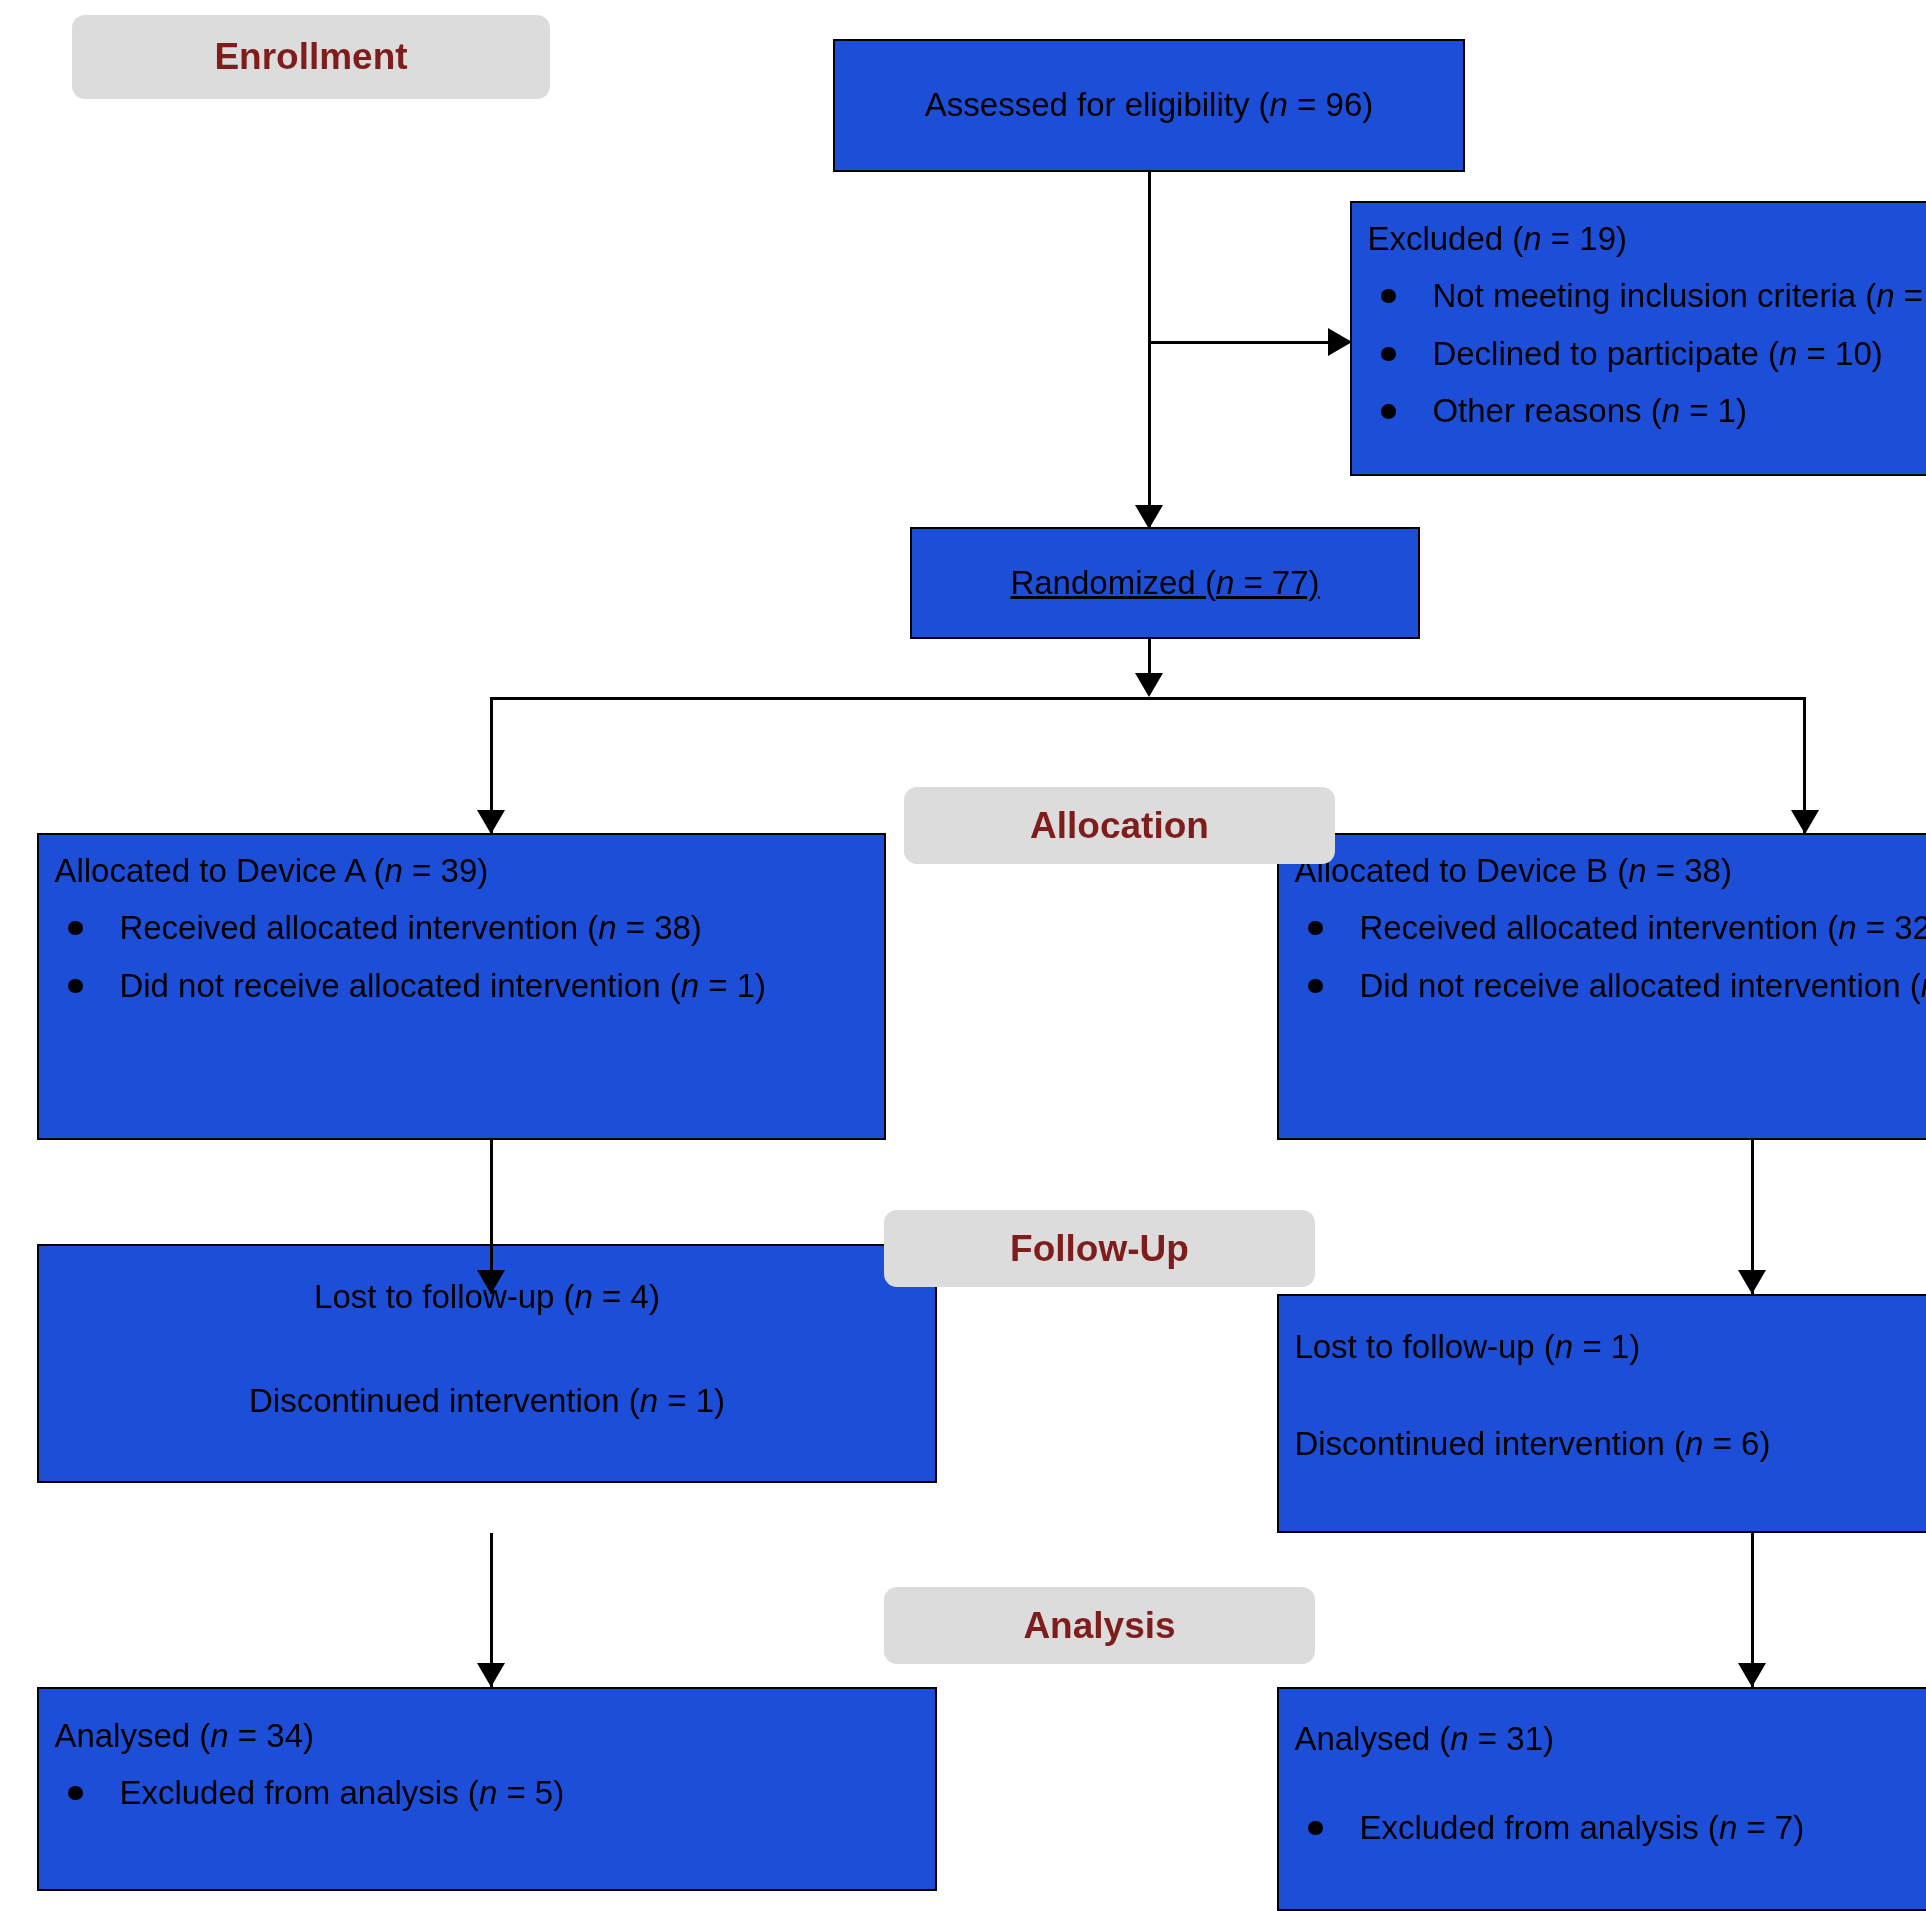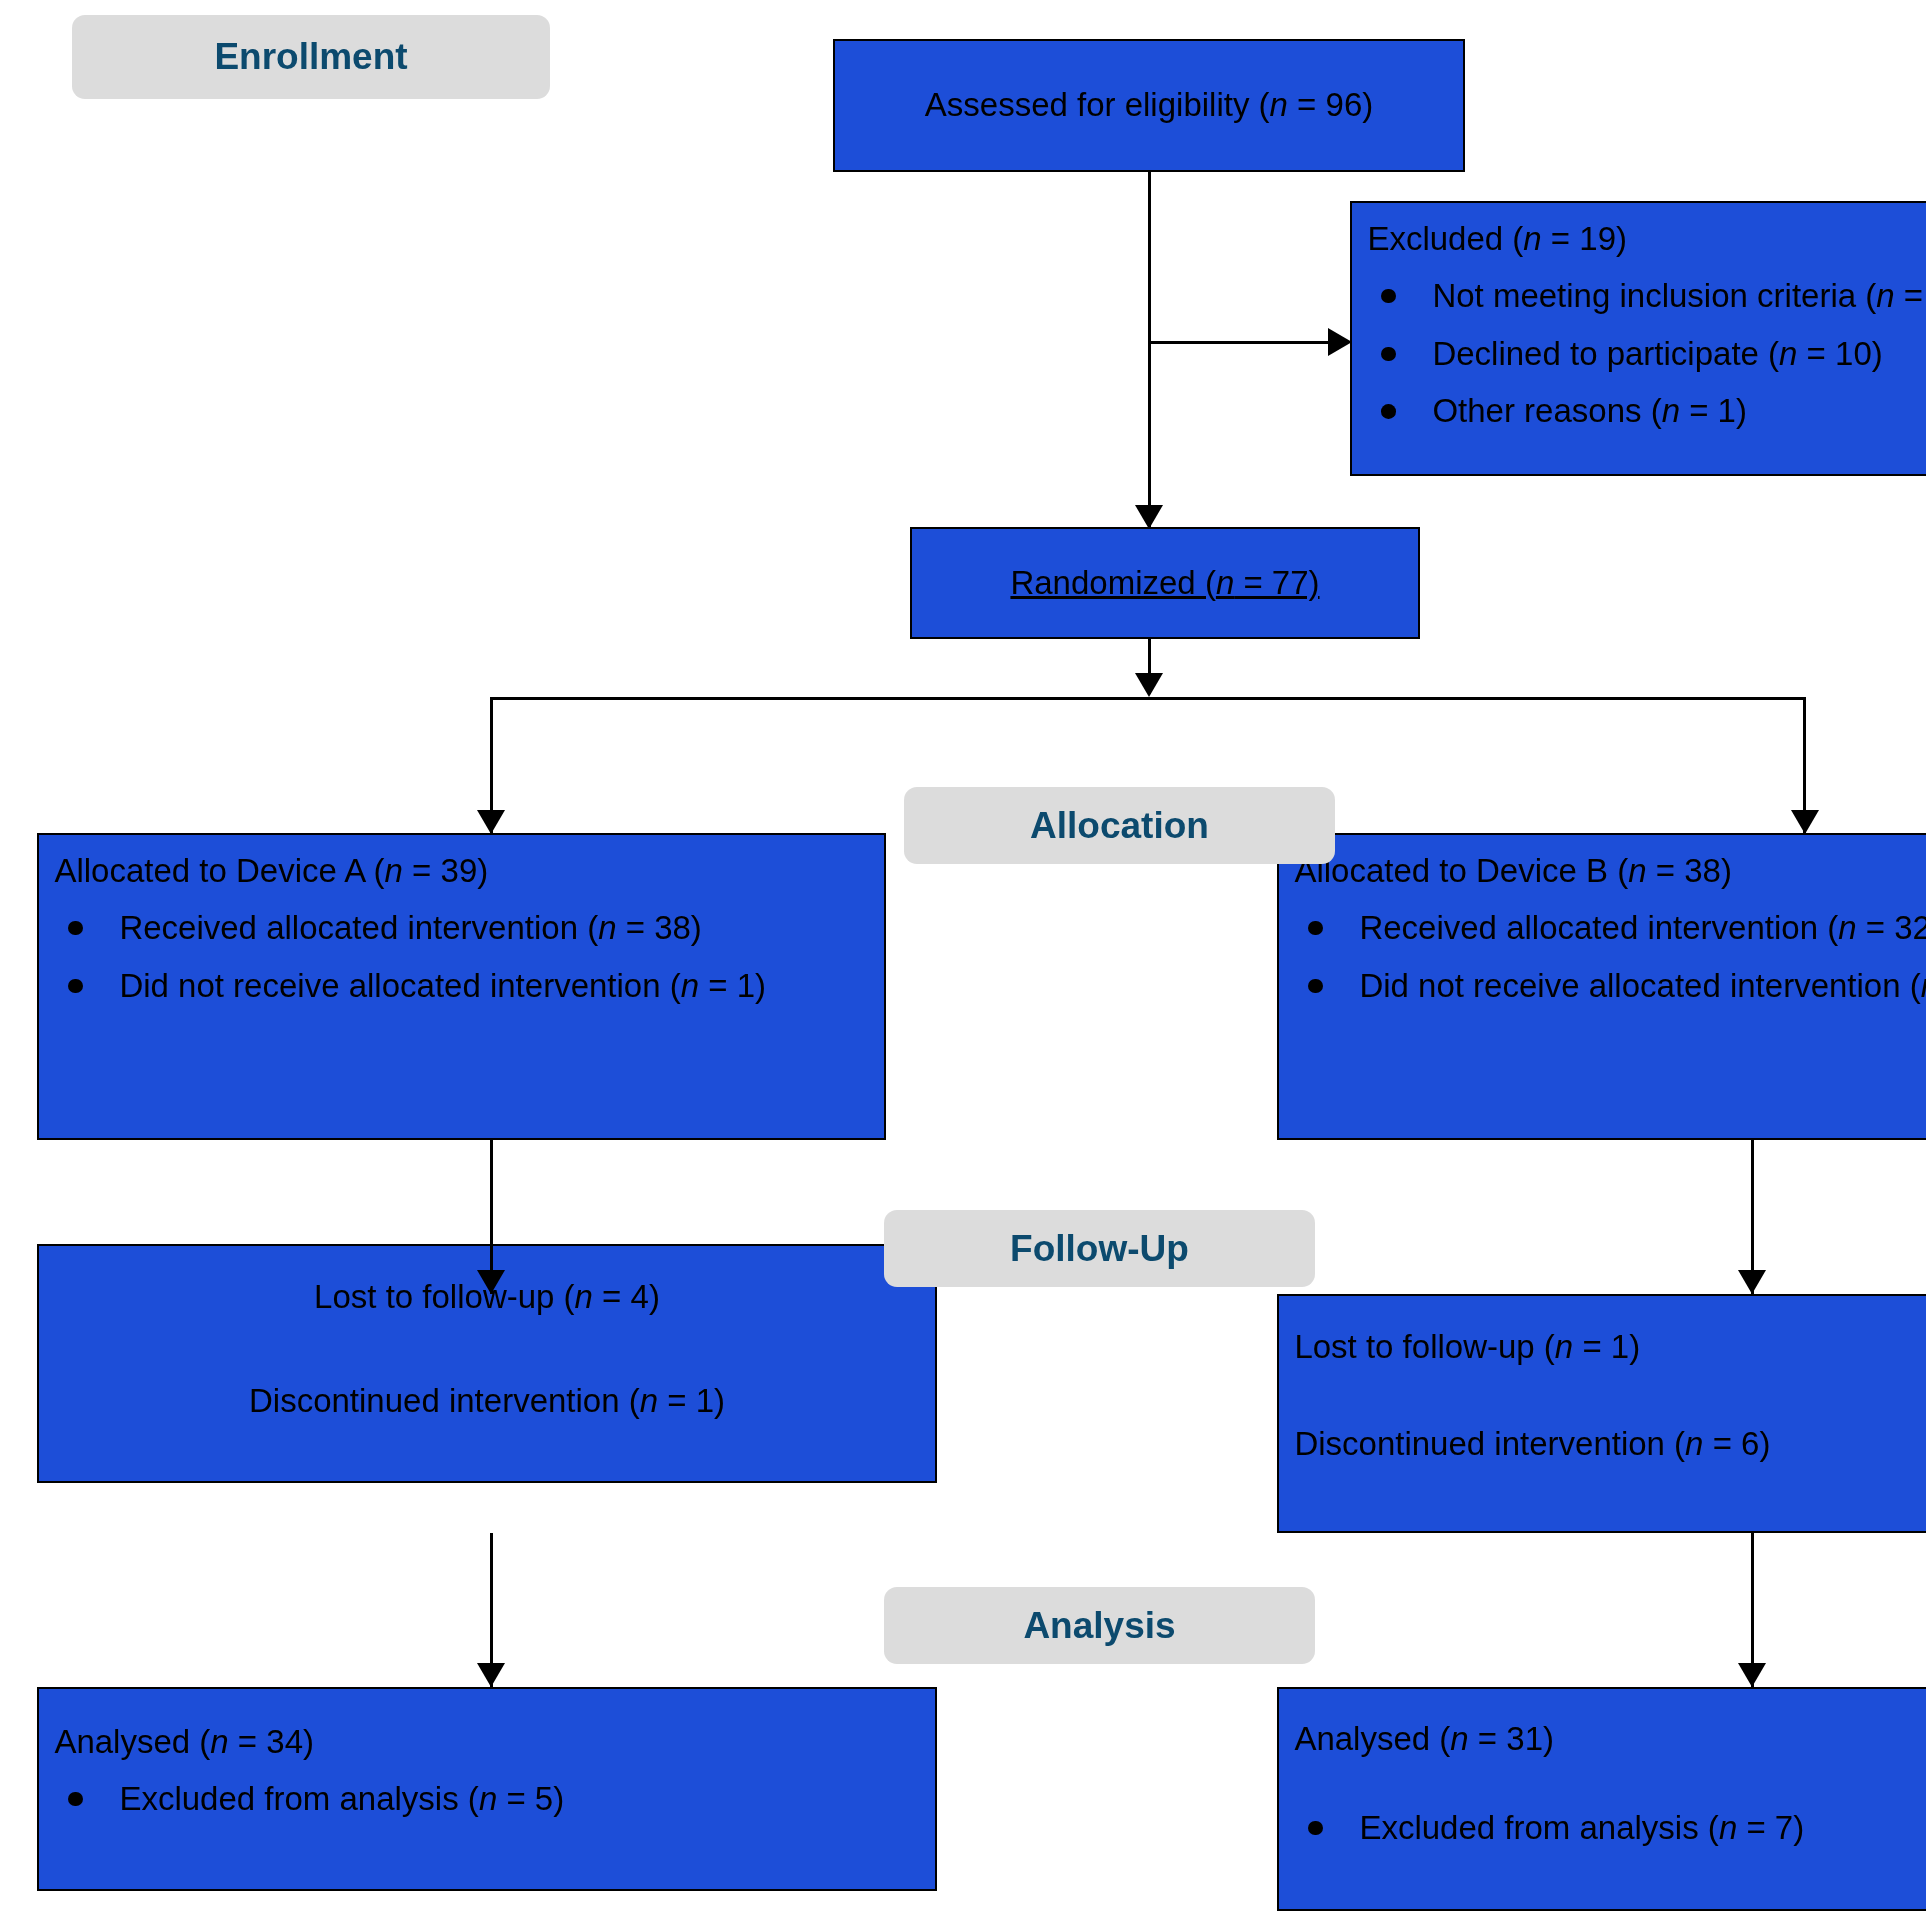--- a/index.html
+++ b/index.html
@@ -66,21 +66,21 @@
   .pill {
     position: absolute;
     box-sizing: border-box;
     background: #dcdcdc;
     border-radius: 13px;
     display: flex;
     align-items: center;
     justify-content: center;
     font-weight: bold;
     font-size: 37px;
-    color: #0c4a6e;
+    color: #7f1d1d;
     z-index: 6;
   }
 
   
   .vline {
     position: absolute;
     width: 2.7px;
     background: #000000;
     z-index: 2;
   }
@@ -235,21 +235,21 @@
   <div class="vline" style="left:490px; top:1533px; height:154px;"></div>
   <div class="arrow-down" style="left:477px; top:1663px;"></div>
 
   <div class="vline" style="left:1751px; top:1533px; height:154px;"></div>
   <div class="arrow-down" style="left:1738px; top:1663px;"></div>
 
   <div class="pill" style="left:884px; top:1587px; width:431px; height:77px;text-align:center;">
     <span>Analysis</span>
   </div>
 
-  <div class="box" style="left:37px; top:1687px; width:900px; height:204px; padding-top:30px;">
+  <div class="box" style="left:37px; top:1687px; width:900px; height:204px; padding-top:24px;">
     <div class="line">
       <span>Analysed (</span><span class="ital">n</span><span> = 34)</span>
     </div>
     <ul class="bullets" style="">
       <li>
         <span class="dot"></span>
         <span class="line"><span>Excluded from analysis (</span><span class="ital">n</span><span> = 5)</span></span>
       </li>
     </ul>
   </div>

